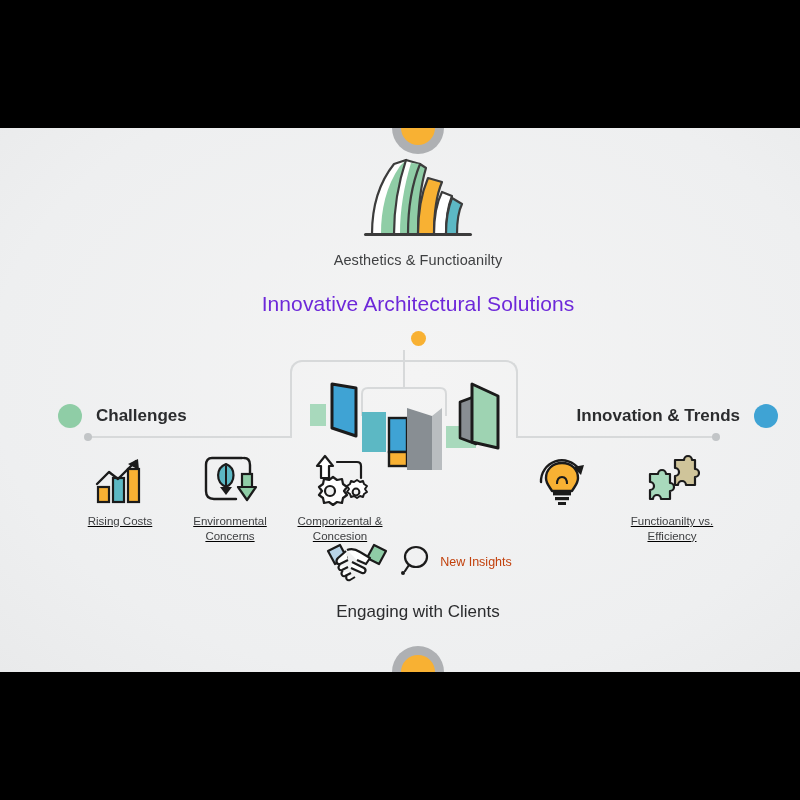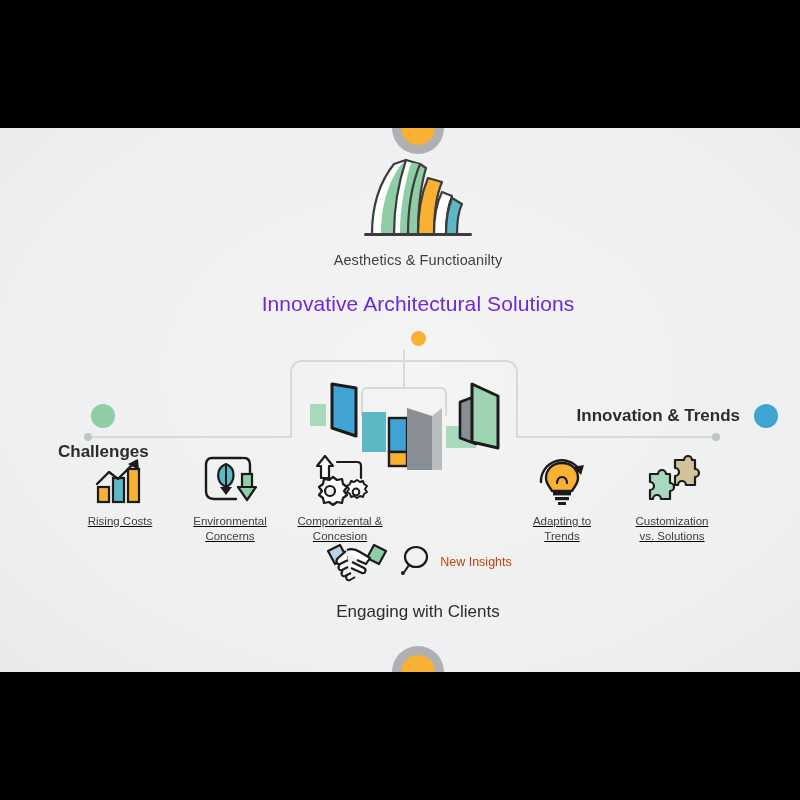--- a/index.html
+++ b/index.html
@@ -142,21 +142,20 @@
   
   #branches { position: absolute; left: 290px; top: 222px; }
 
   
   .wing-head {
     position: absolute;
     top: 276px;
     display: flex;
     align-items: center;
     gap: 14px;
-    flex-direction: column;
   }
   #wing-left  { left: 58px; }
   #wing-right { right: 58px; flex-direction: row-reverse; }
 
   .wing-bullet {
     width: 24px; height: 24px;
     border-radius: 50%;
     flex: 0 0 auto;
   }
   .wing-label {
@@ -362,31 +361,30 @@
           <svg width="60" height="52" viewBox="0 0 60 52">
             <path d="M9 28 A21 21 0 0 1 47 15" fill="none" stroke="#1b1b1b" stroke-width="2.4" stroke-linecap="round"></path>
             <polygon points="49,21 41,13 52,11" fill="#1b1b1b"></polygon>
             <path d="M30 9 C20 9 14 16 14 24 C14 30 18 33 20 37 H40 C42 33 46 30 46 24 C46 16 40 9 30 9 Z" fill="#f8b133" stroke="#1b1b1b" stroke-width="2.4" stroke-linejoin="round"></path>
             <path d="M25 30 C25 25 27 23 30 23 C33 23 35 25 35 30" fill="none" stroke="#1b1b1b" stroke-width="2"></path>
             <rect x="21" y="38" width="18" height="3.4" fill="#1b1b1b"></rect>
             <rect x="23" y="43" width="14" height="3.2" fill="#1b1b1b"></rect>
             <rect x="26" y="48" width="8" height="3" fill="#1b1b1b"></rect>
           </svg>
         </div>
-        <div class="cap">Adapting to Trends</div>
       </div>
 
       <div class="icon-cell">
         <div class="glyph">
           <svg width="56" height="52" viewBox="0 0 56 52">
             <path d="M31 6 h9 a4 4 0 1 1 8 0 h3 v9 a4 4 0 1 1 0 8 v8 h-9 a4 4 0 1 0 -8 0 h-3 v-9 a4 4 0 1 0 0 -8 Z" fill="#cfc49a" stroke="#1b1b1b" stroke-width="2.2" stroke-linejoin="round"></path>
             <path d="M6 20 h8 a4 4 0 1 1 8 0 h4 v9 a4 4 0 1 1 0 8 v8 h-9 a4 4 0 1 0 -8 0 H6 v-9 a4 4 0 1 0 0 -8 Z" fill="#a8d9bc" stroke="#1b1b1b" stroke-width="2.2" stroke-linejoin="round"></path>
           </svg>
         </div>
-        <div class="cap">Customization vs. Solutions</div>
+        <div class="cap">Functioanilty vs. Efficiency</div>
       </div>
 
     </div>
 
     <div id="clients">
       <div id="clients-row">
 
         <span>
           <svg width="66" height="44" viewBox="0 0 66 44">
             <path d="M4 13 L16 7 L23 20 L11 26 Z" fill="#b9d4e8" stroke="#1b1b1b" stroke-width="2.2" stroke-linejoin="round"></path>

